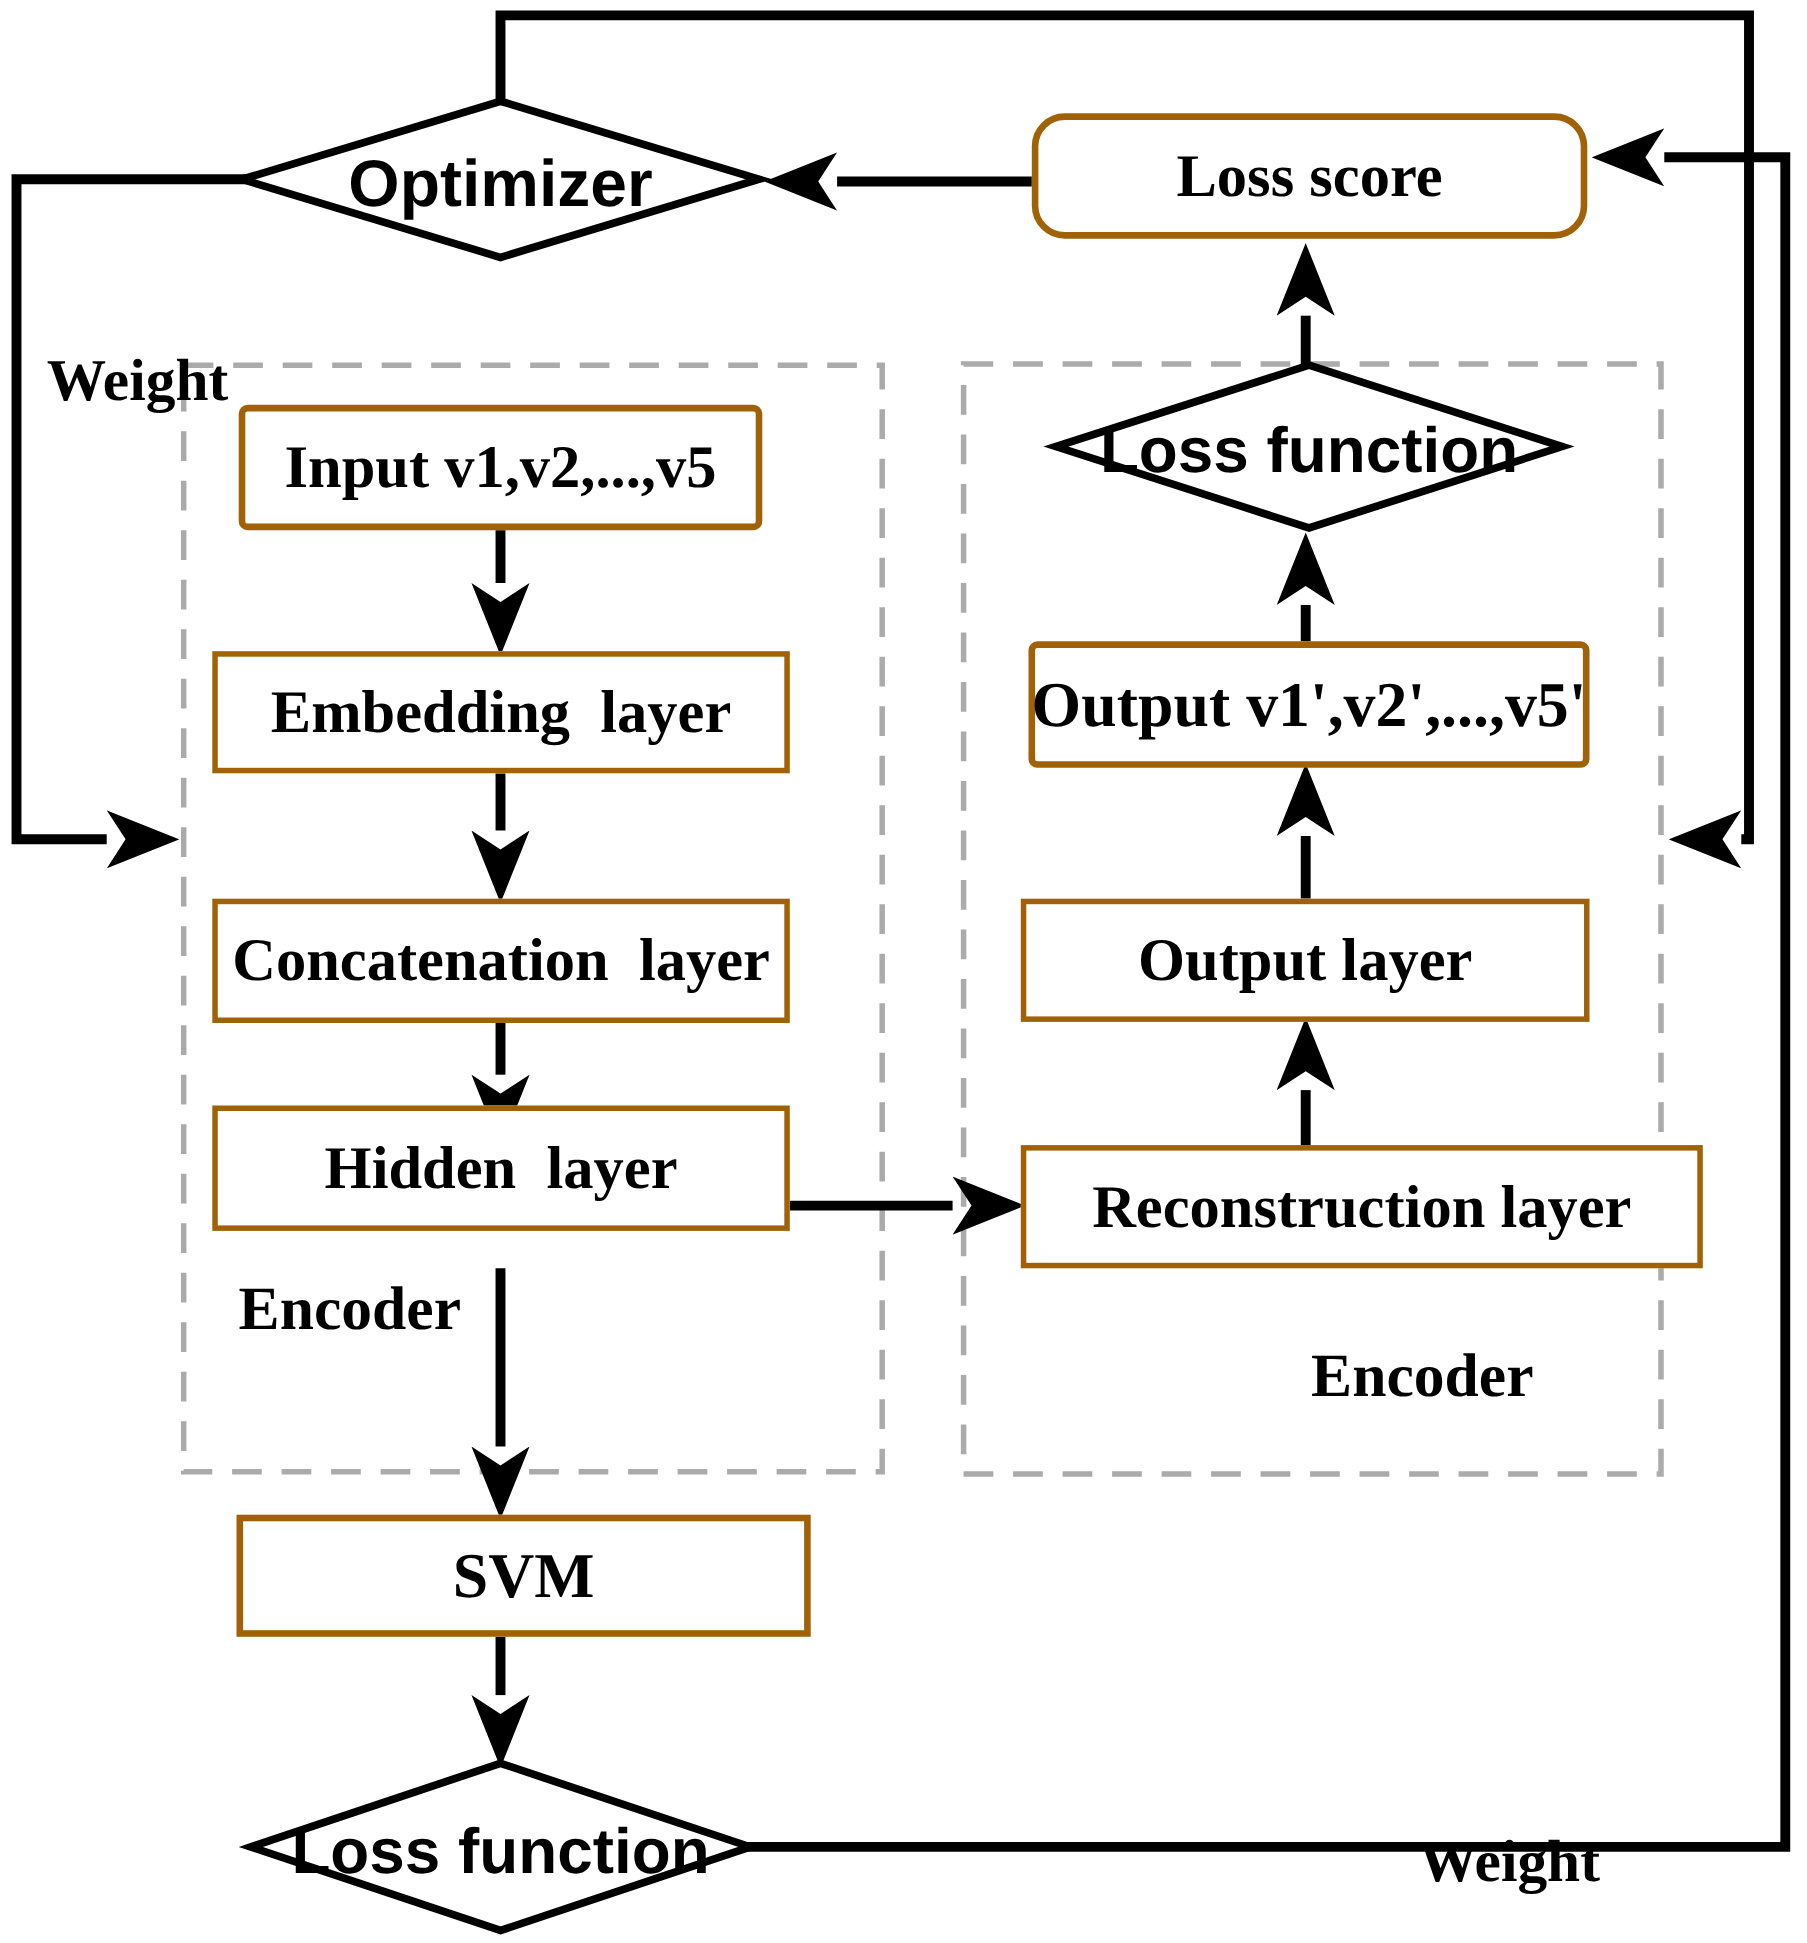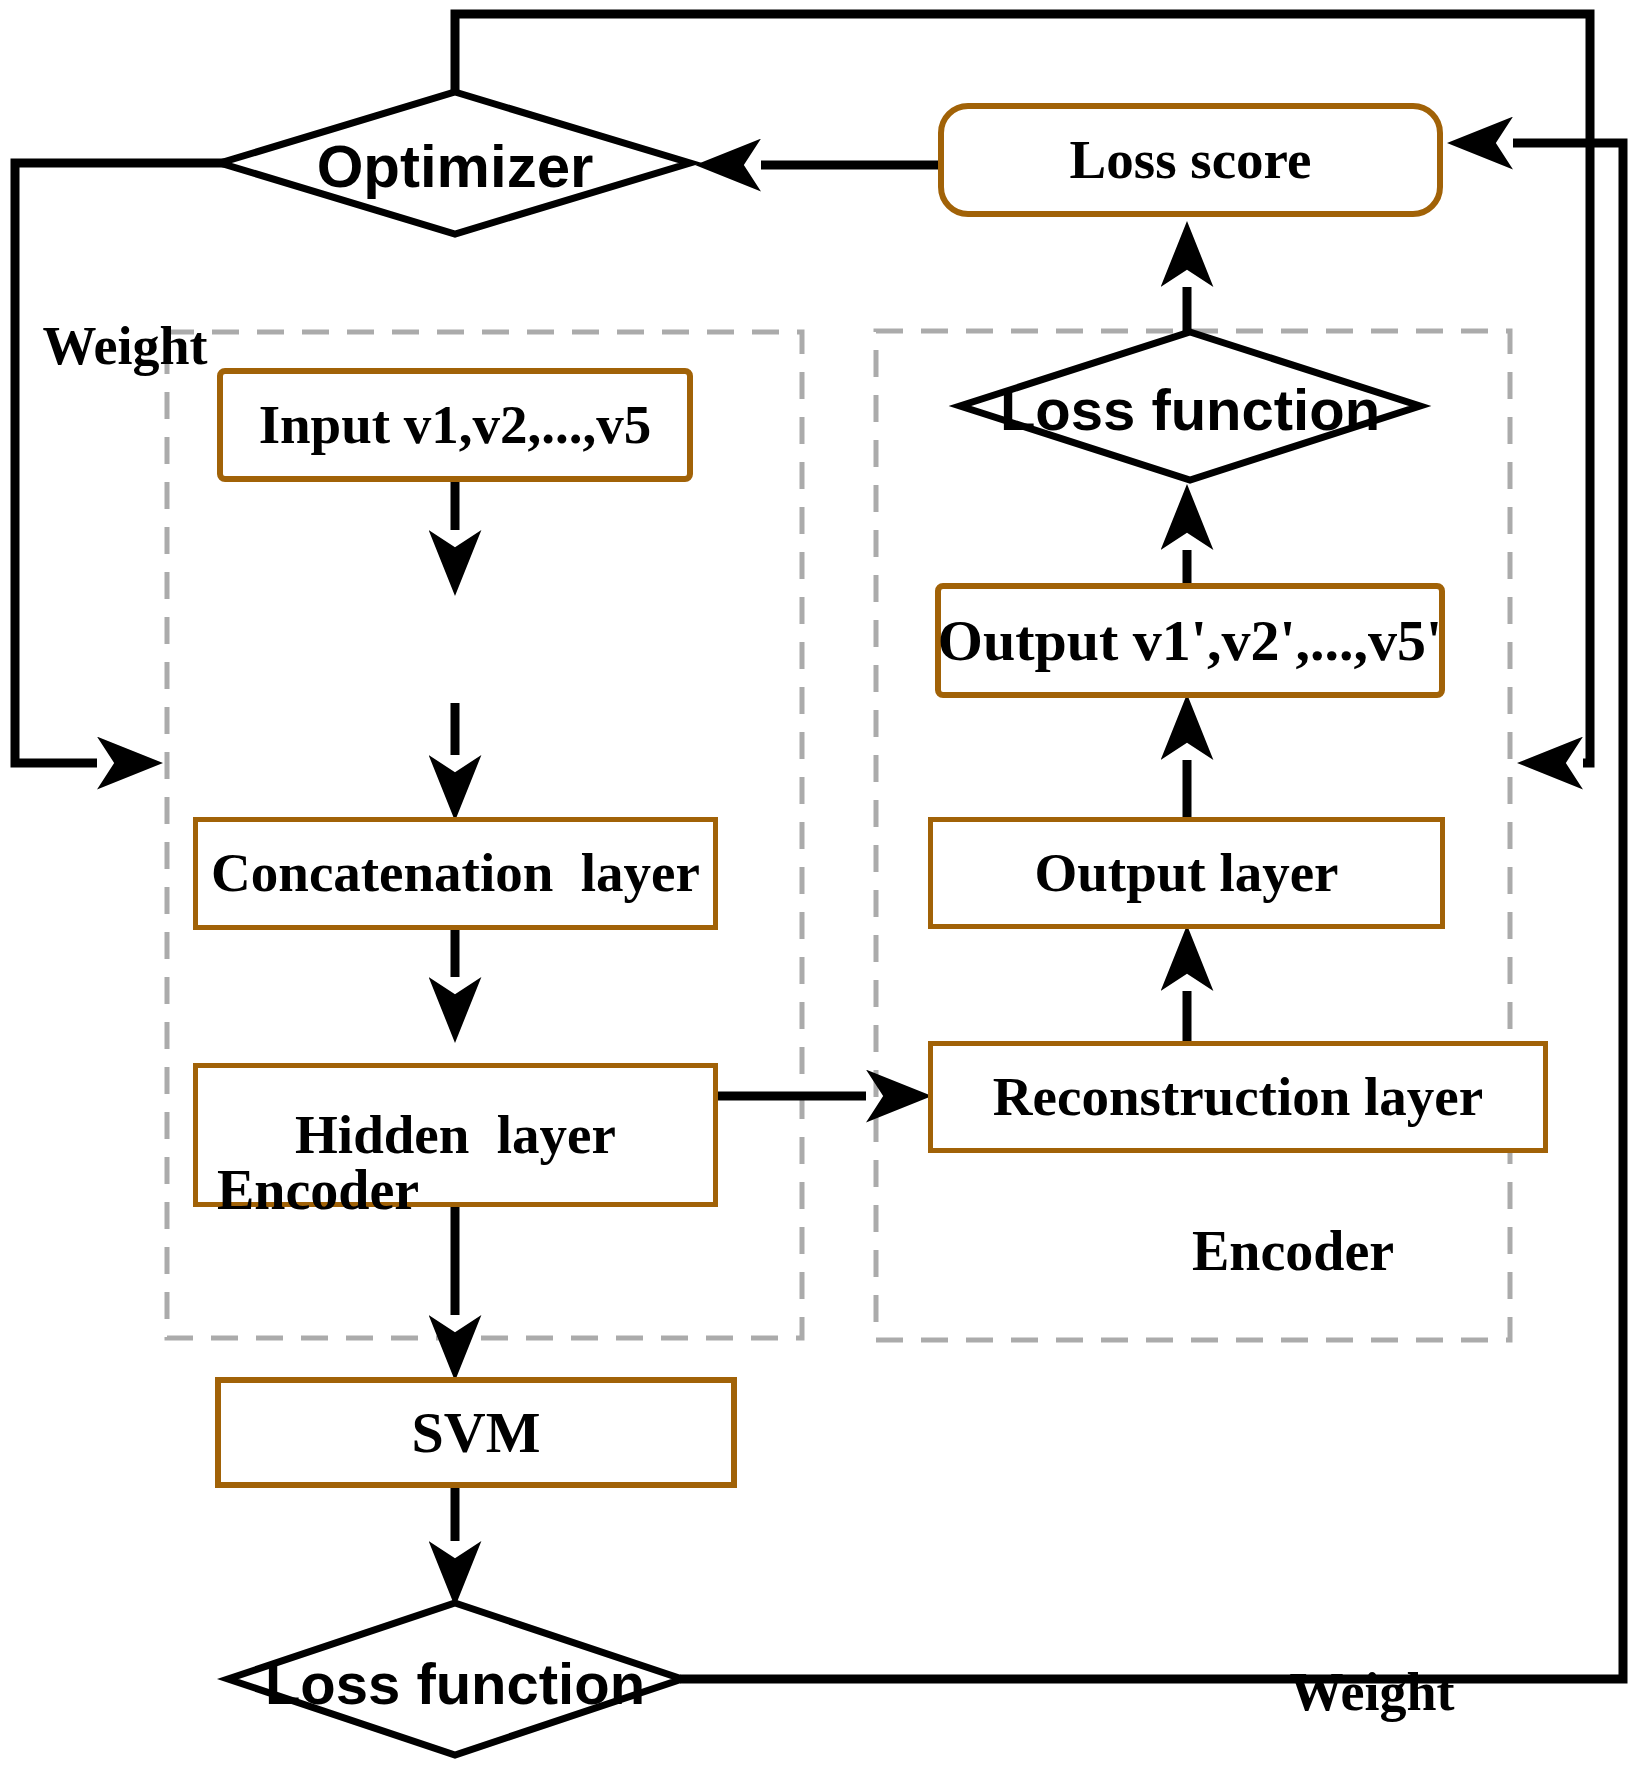--- a/index.html
+++ b/index.html
@@ -74,26 +74,29 @@
 
     <polygon points="455,92 690,163 455,234 220,163" fill="#fff" stroke="#000" stroke-width="7"></polygon>
     <polygon points="1190,332 1420,406 1190,480 960,406" fill="#fff" stroke="#000" stroke-width="7"></polygon>
     <polygon points="455,1603 682,1679 455,1755 228,1679" fill="#fff" stroke="#000" stroke-width="7"></polygon>
   </svg>
 
   <div class="box rounded" style="left:217px;top:368px;width:476px;height:114px;">
     <span class="label">Input v1,v2,...,v5</span>
   </div>
 
+  <div class="box" style="left:193px;top:592px;width:525px;height:111px;">
+    <span class="label">Embedding  layer</span>
+  </div>
 
   <div class="box" style="left:193px;top:817px;width:525px;height:113px;">
     <span class="label">Concatenation  layer</span>
   </div>
 
-  <div class="box" style="left:193px;top:1063px;width:525px;height:144px;">
+  <div class="box" style="left:193px;top:1005px;width:525px;height:114px;">
     <span class="label">Hidden  layer</span>
   </div>
 
   <div class="box" style="left:928px;top:1041px;width:620px;height:112px;">
     <span class="label">Reconstruction layer</span>
   </div>
 
   <div class="box" style="left:928px;top:817px;width:517px;height:112px;">
     <span class="label">Output layer</span>
   </div>

